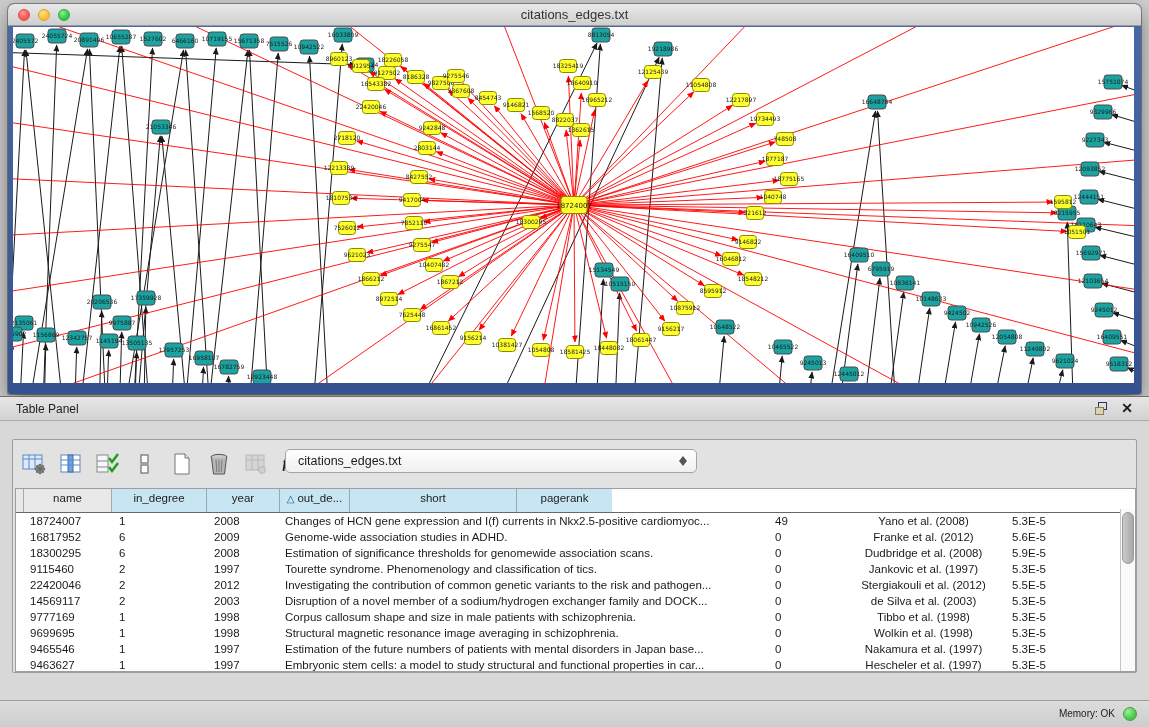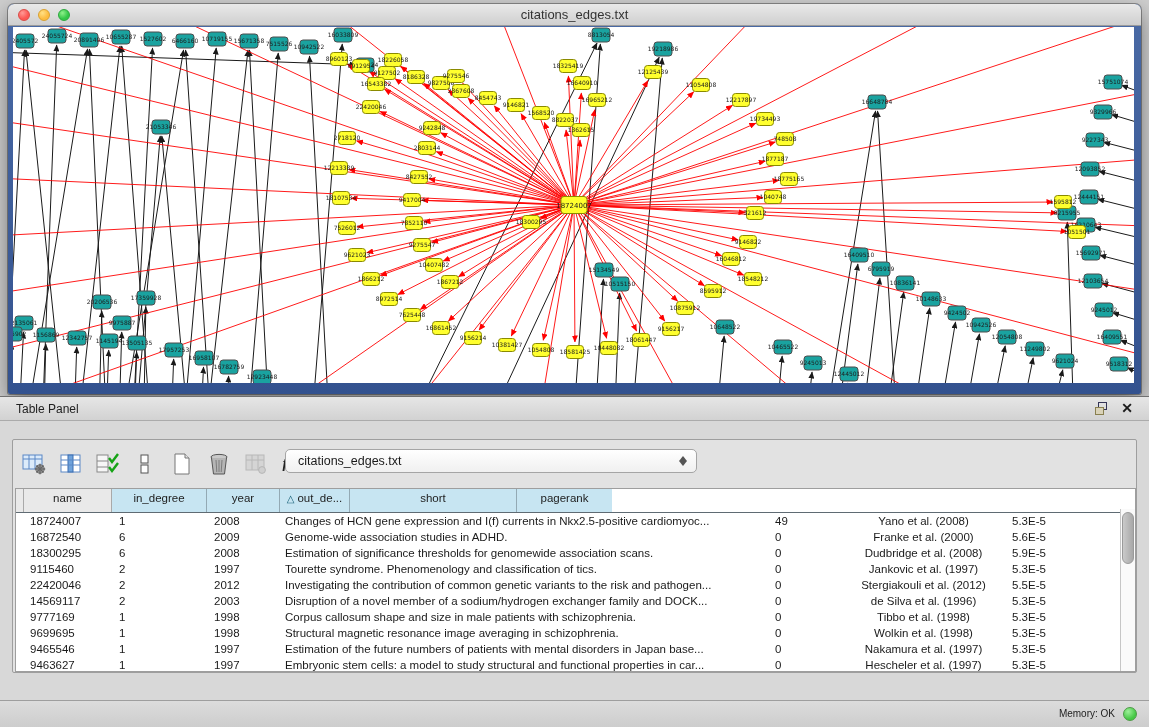--- a/index.html
+++ b/index.html
@@ -812,26 +812,26 @@
             <div class="td c-name">18724007</div>
             <div class="td c-ind">1</div>
             <div class="td c-year">2008</div>
             <div class="td c-title">Changes of HCN gene expression and I(f) currents in Nkx2.5-positive cardiomyoc...</div>
             <div class="td c-out">49</div>
             <div class="td c-short">Yano et al. (2008)</div>
             <div class="td c-pr">5.3E-5</div>
           </div>
           <div class="tr">
             <div class="td c-gut"></div>
-            <div class="td c-name">16872540</div>
+            <div class="td c-name">16817952</div>
             <div class="td c-ind">6</div>
             <div class="td c-year">2009</div>
             <div class="td c-title">Genome-wide association studies in ADHD.</div>
             <div class="td c-out">0</div>
-            <div class="td c-short">Franke et al. (2000)</div>
+            <div class="td c-short">Franke et al. (2012)</div>
             <div class="td c-pr">5.6E-5</div>
           </div>
           <div class="tr">
             <div class="td c-gut"></div>
             <div class="td c-name">18300295</div>
             <div class="td c-ind">6</div>
             <div class="td c-year">2008</div>
             <div class="td c-title">Estimation of significance thresholds for genomewide association scans.</div>
             <div class="td c-out">0</div>
             <div class="td c-short">Dudbridge et al. (2008)</div>
@@ -857,21 +857,21 @@
             <div class="td c-short">Stergiakouli et al. (2012)</div>
             <div class="td c-pr">5.5E-5</div>
           </div>
           <div class="tr">
             <div class="td c-gut"></div>
             <div class="td c-name">14569117</div>
             <div class="td c-ind">2</div>
             <div class="td c-year">2003</div>
             <div class="td c-title">Disruption of a novel member of a sodium/hydrogen exchanger family and DOCK...</div>
             <div class="td c-out">0</div>
-            <div class="td c-short">de Silva et al. (1996)</div>
+            <div class="td c-short">de Silva et al. (2003)</div>
             <div class="td c-pr">5.3E-5</div>
           </div>
           <div class="tr">
             <div class="td c-gut"></div>
             <div class="td c-name">9777169</div>
             <div class="td c-ind">1</div>
             <div class="td c-year">1998</div>
             <div class="td c-title">Corpus callosum shape and size in male patients with schizophrenia.</div>
             <div class="td c-out">0</div>
             <div class="td c-short">Tibbo et al. (1998)</div>

